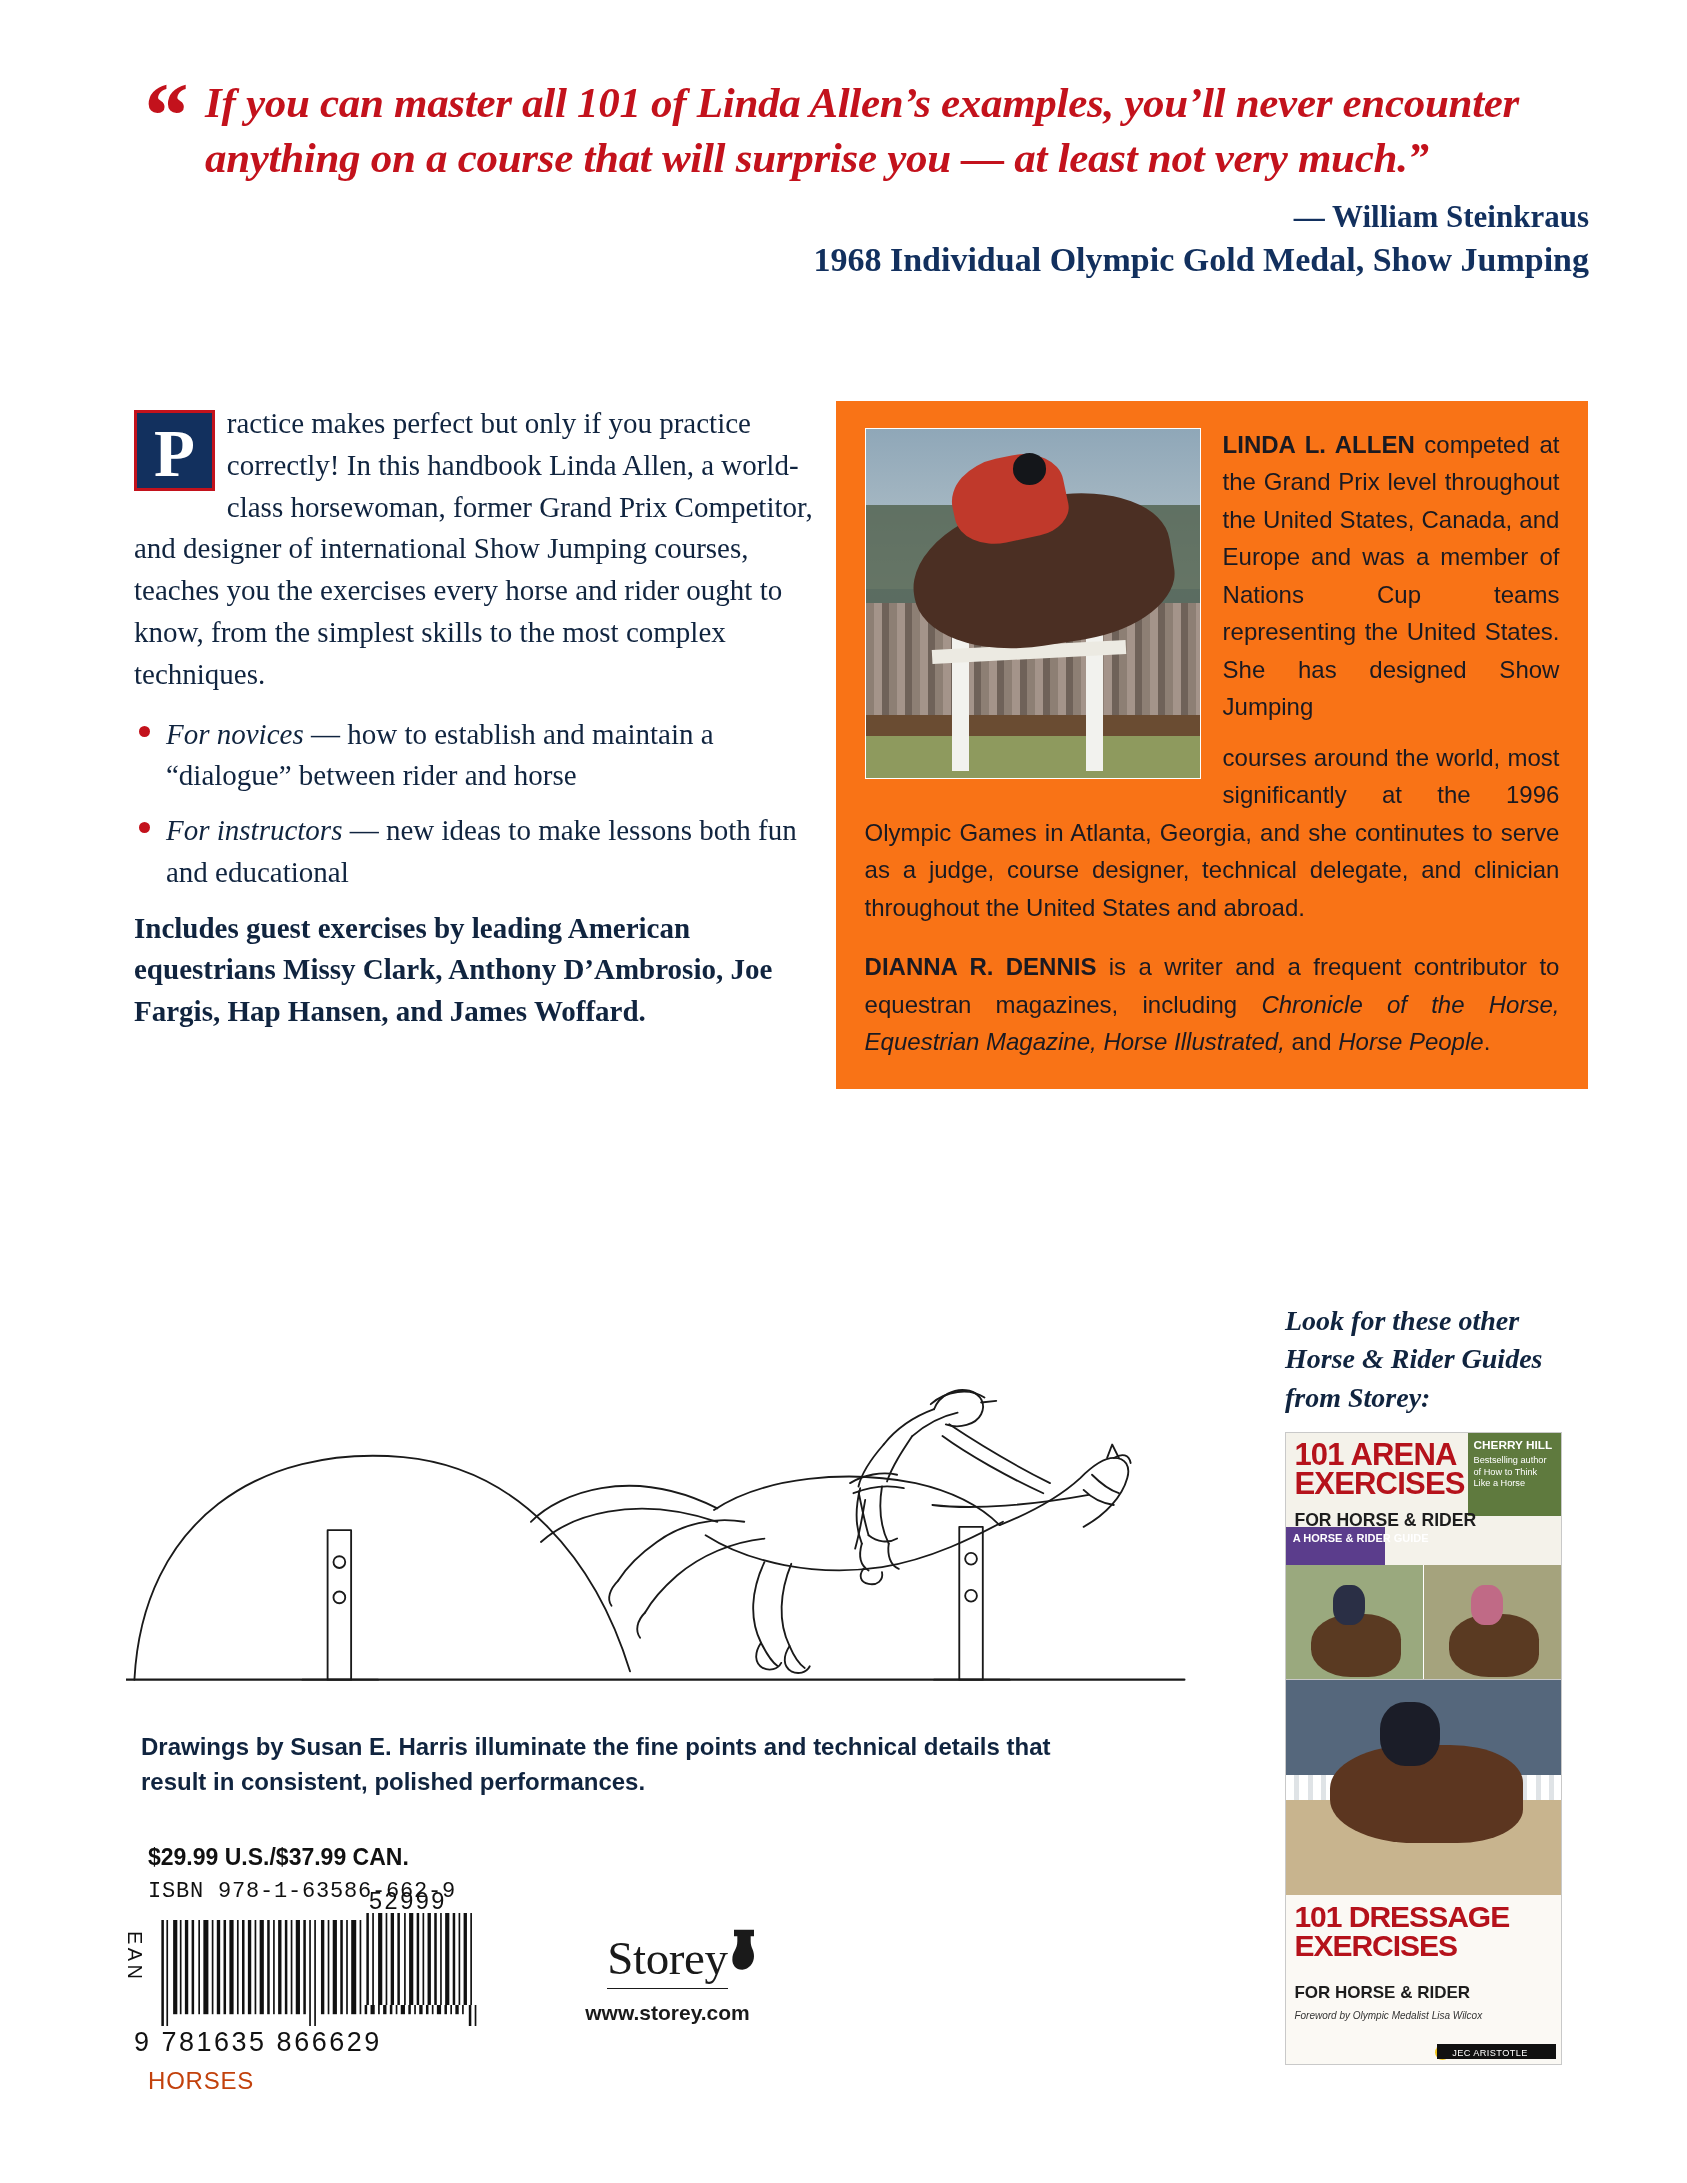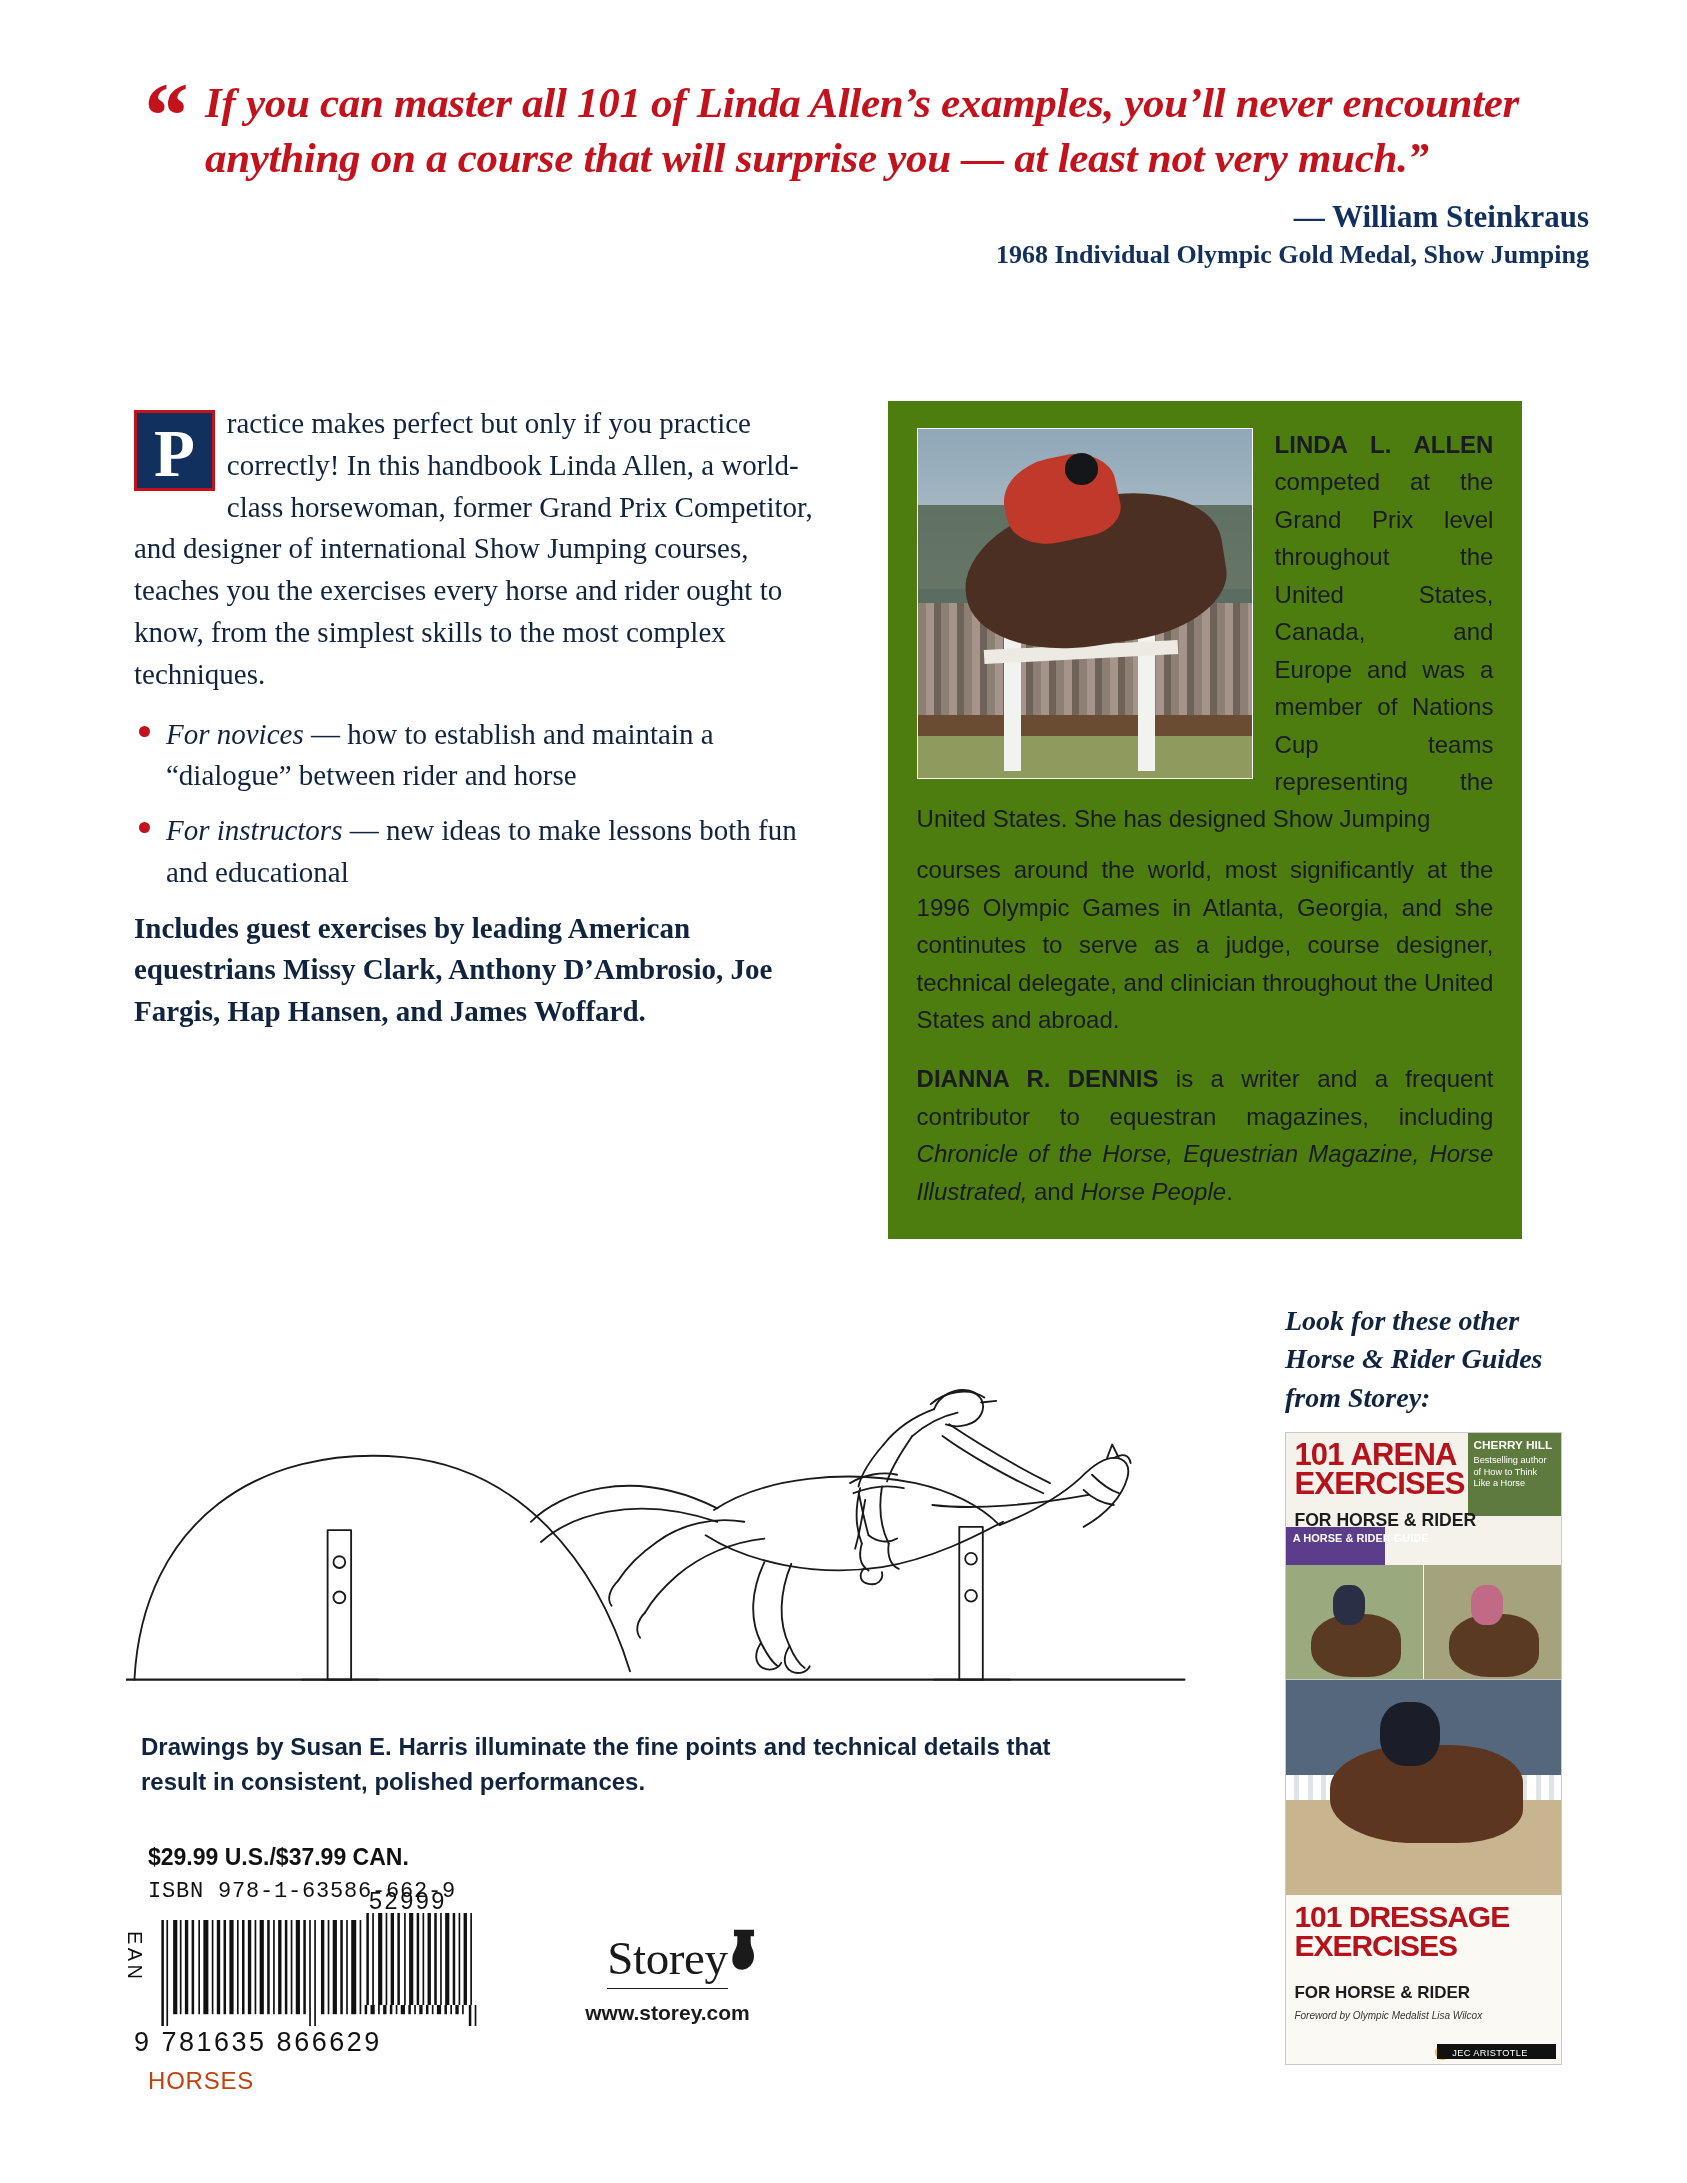--- a/index.html
+++ b/index.html
@@ -54,21 +54,21 @@
     margin-top: 11.8px;
     text-align: right;
     color: #12305e;
     font-family: "Liberation Serif", serif;
     font-weight: bold;
     font-size: 31px;
     line-height: 1.32;
   }
   .attrib .line2 {
     font-weight: bold;
-    font-size: 26px;
+    font-size: 34px;
   }
 
   
   .left-col {
     position: absolute;
     left: 134px;
     top: 403px;
     width: 684px;
     color: #12233f;
   }
@@ -124,24 +124,24 @@
     font-family: "Liberation Serif", serif;
     font-weight: bold;
     font-size: 29px;
     line-height: 1.43;
     color: #10243f;
   }
 
   
   .author-panel {
     position: absolute;
-    left: 888px;
+    left: 836px;
     top: 401px;
-    width: 634px;
-    background: #4d7c0f;
+    width: 752px;
+    background: #f97316;
     padding: 25px 28.6px 28.6px 28.6px;
     box-sizing: border-box;
   }
   .author-photo {
     float: left;
     width: 336px;
     height: 351px;
     margin: 1.7px 22px 8.4px 0;
     border: 1.7px solid #ffffff;
     box-sizing: border-box;

